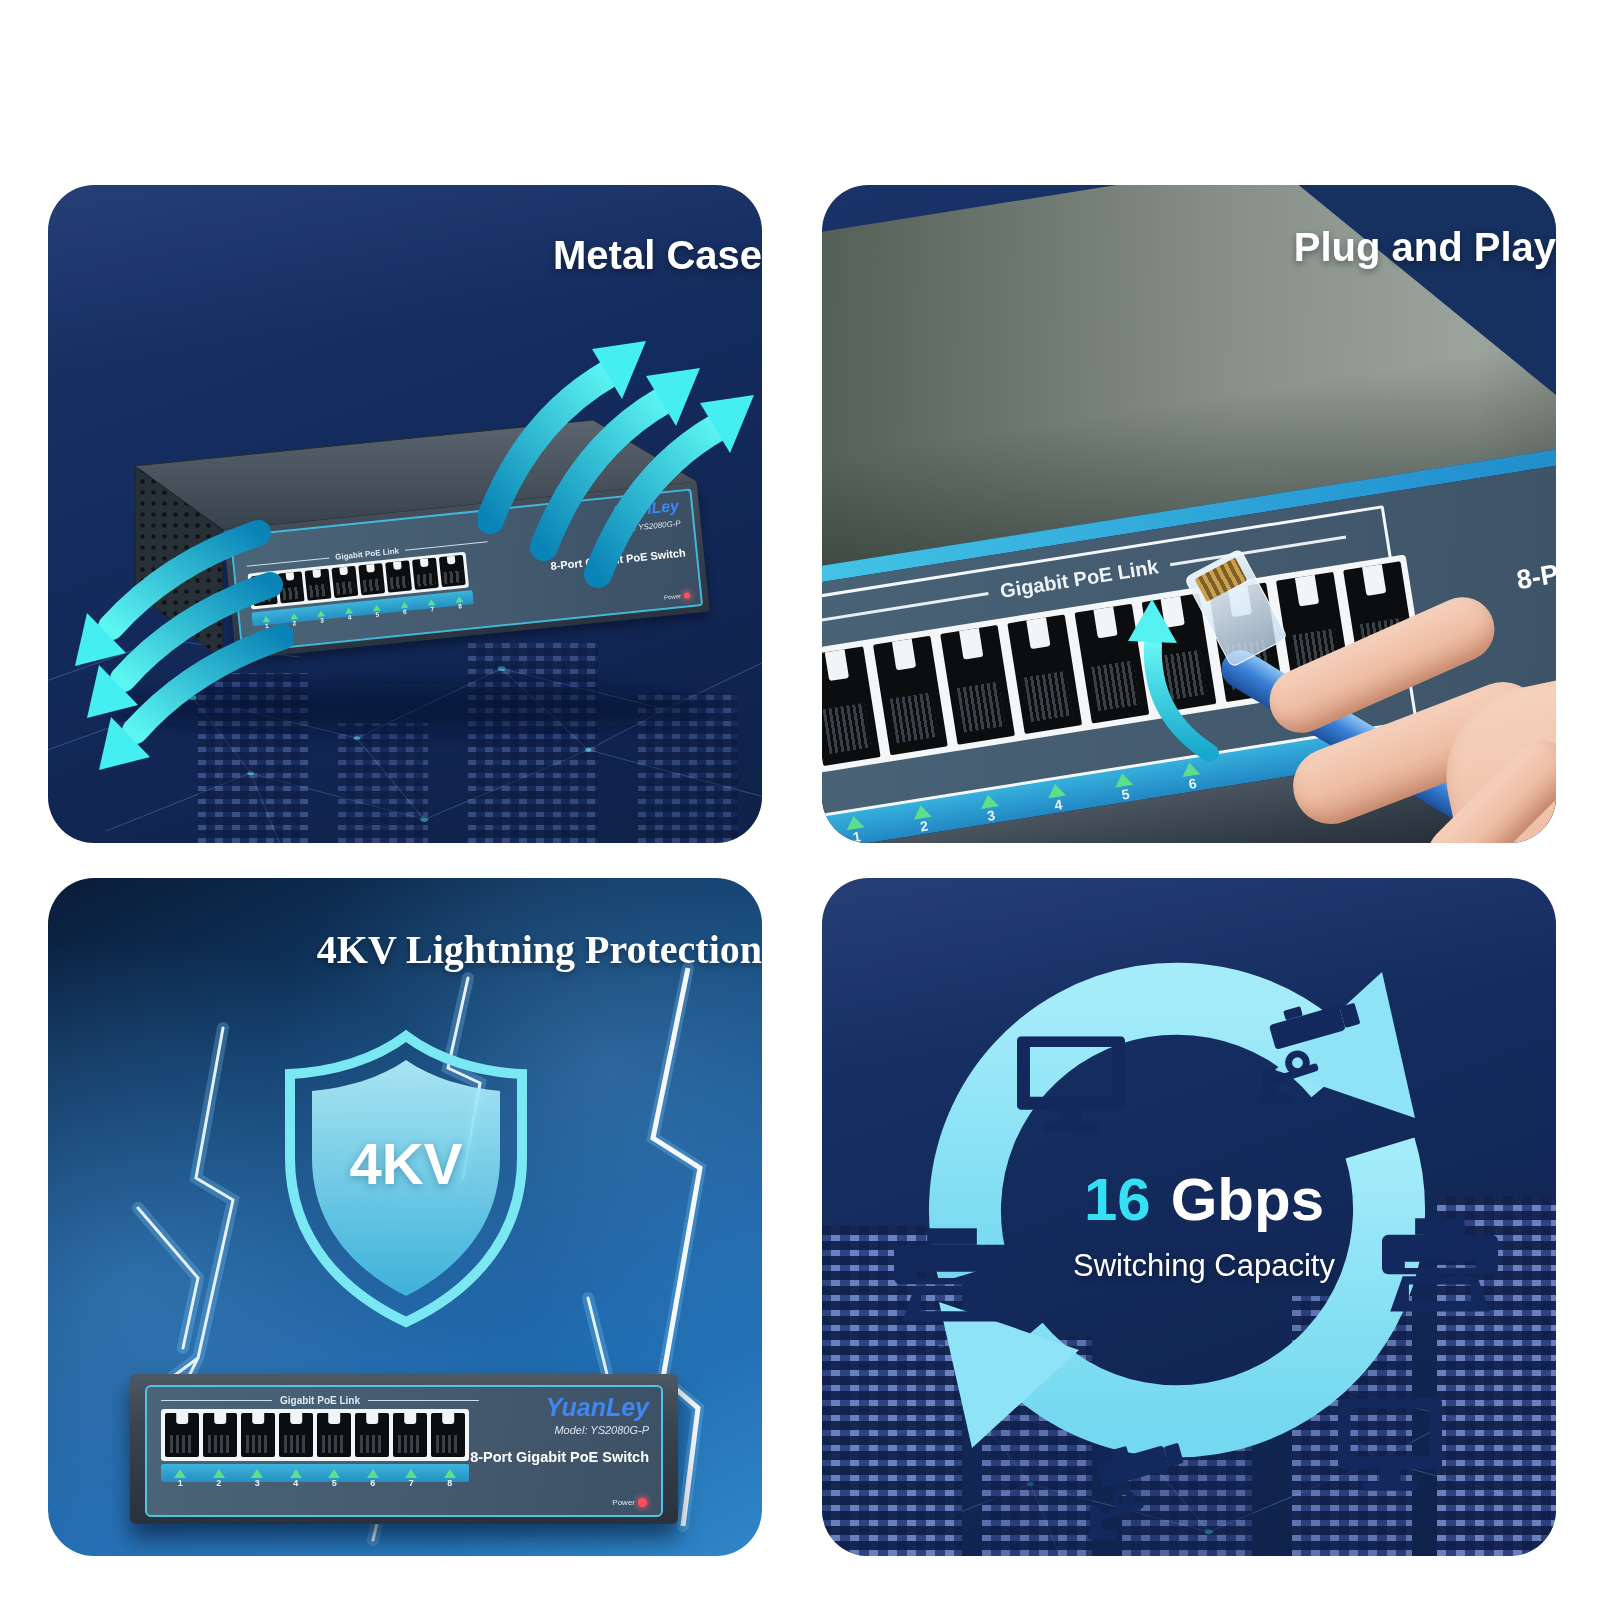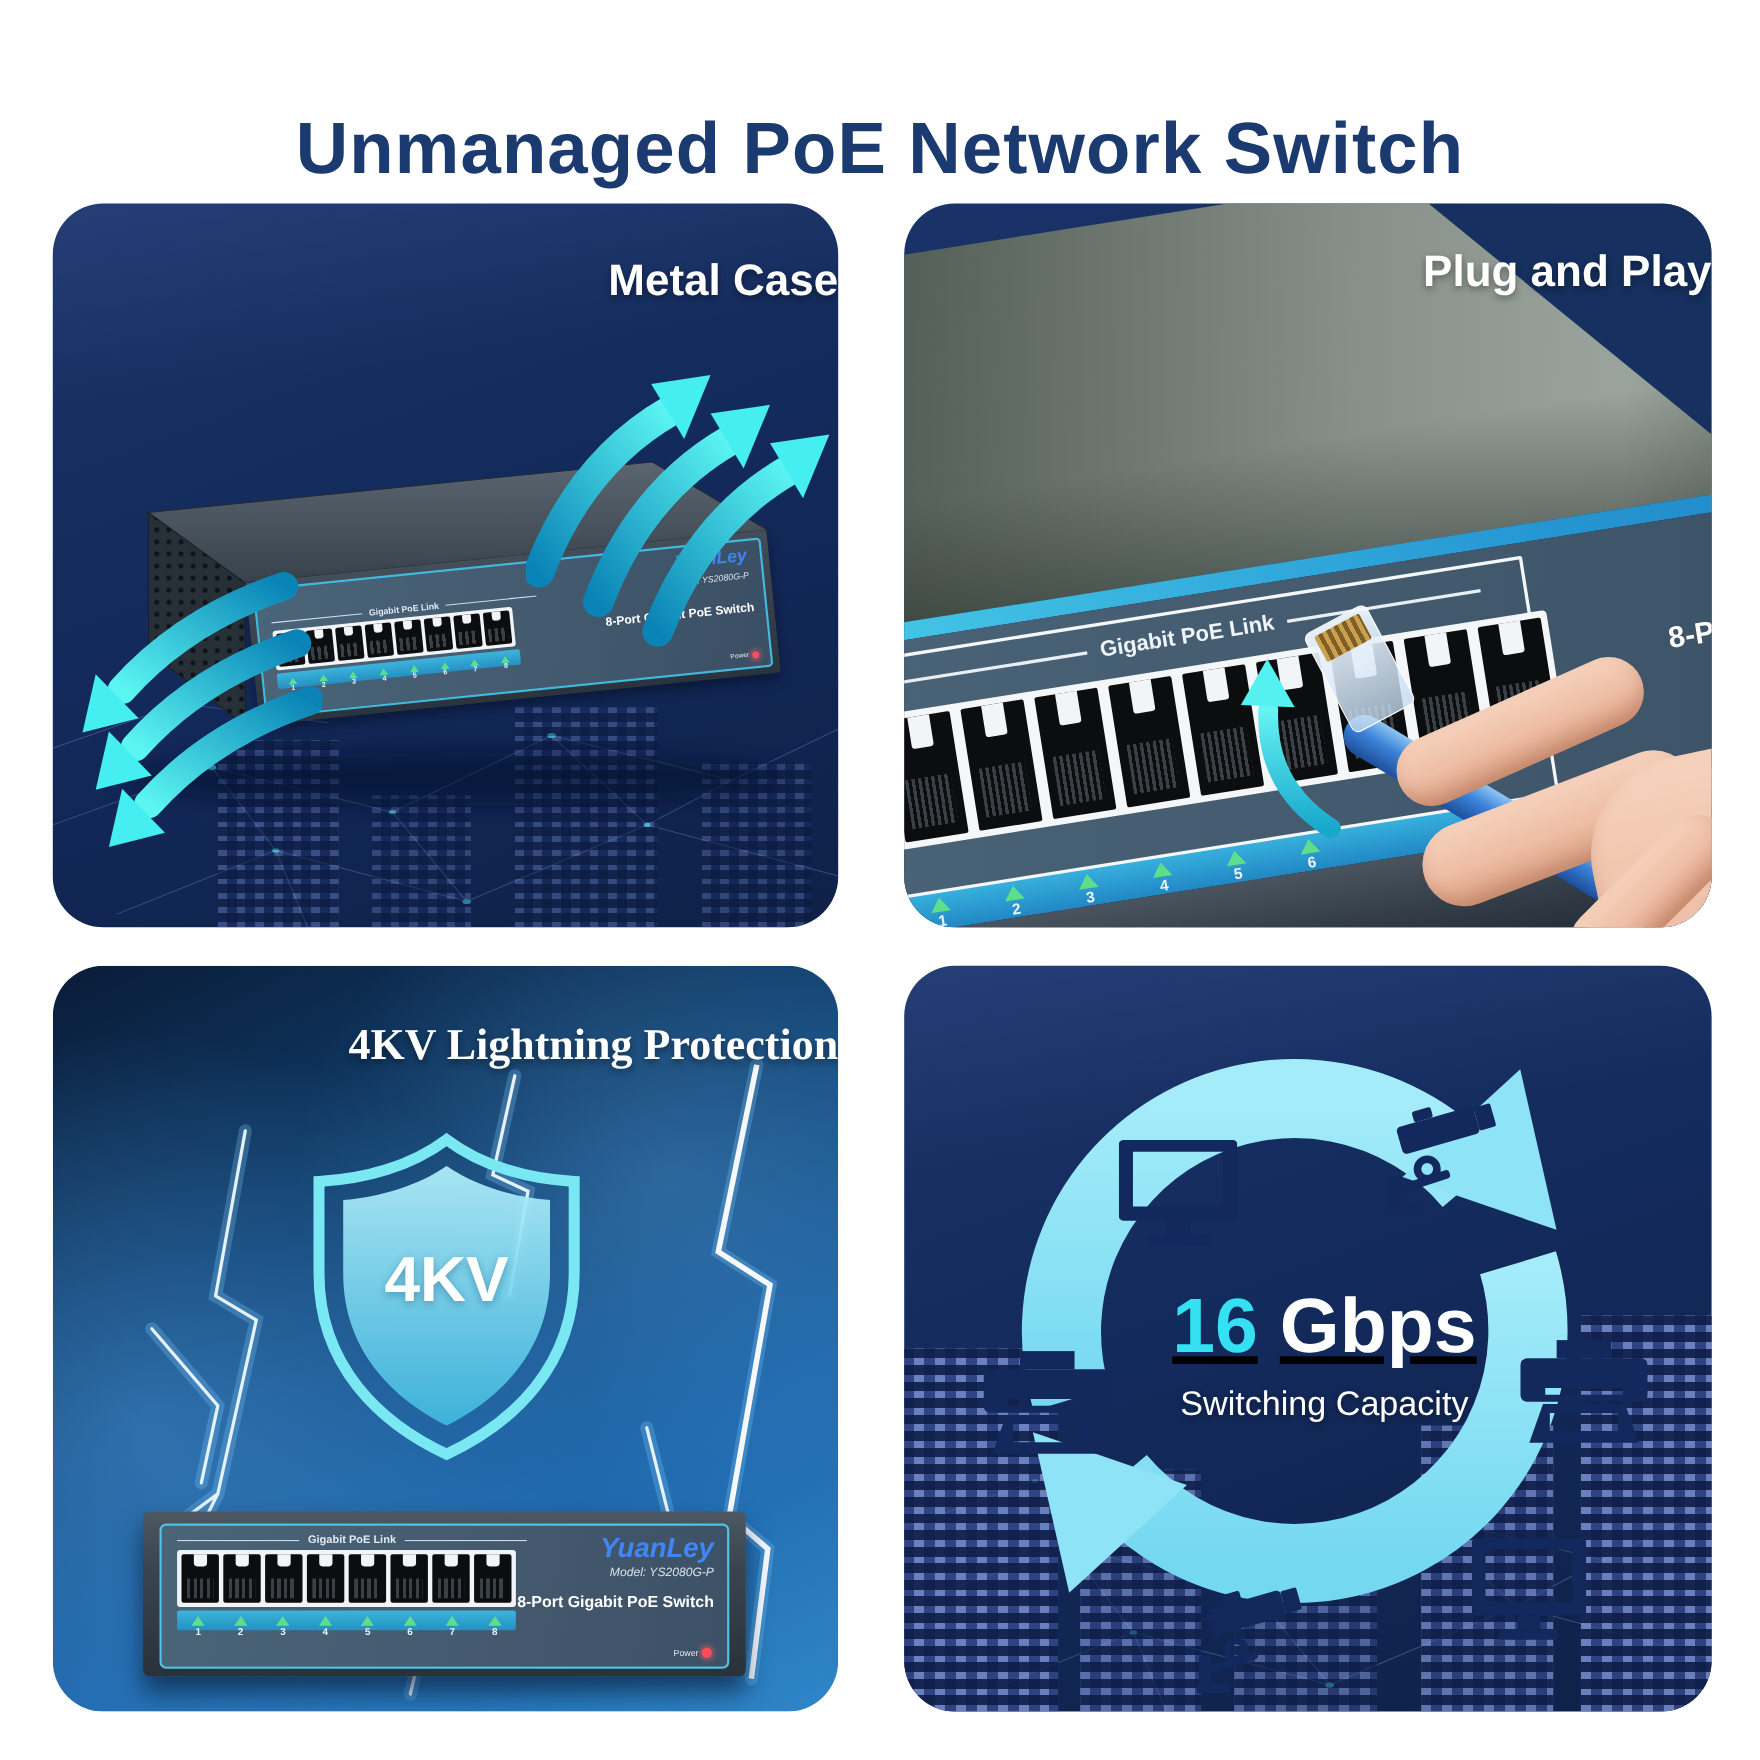--- a/index.html
+++ b/index.html
@@ -139,21 +139,21 @@
   .sw2d-brand{color:#3f87f4;font-weight:bold;font-style:italic;font-size:25px;}
   .sw2d-model{color:#d8e2ec;font-style:italic;font-size:11px;margin-top:2px;}
   .sw2d-name{color:#fff;font-weight:bold;font-size:14.5px;margin-top:13px;white-space:nowrap;}
   .sw2d .pwr{right:2px;bottom:2px;font-size:8px;}
   .sw2d .pwr-dot{width:9px;height:9px;}
 
   
   .cycle{position:absolute;left:25px;top:2px;width:660px;height:660px;z-index:5;}
   .ic{position:absolute;z-index:10;color:#13285c;}
   .cap-text{position:absolute;left:30px;right:0;top:292px;text-align:center;z-index:15;}
-  .cap-line1{font-weight:bold;font-size:70px;line-height:1;text-decoration:underline;}
+  .cap-line1{font-weight:bold;font-size:60px;line-height:1;}
   .cap-val{color:#35e0f2;}
   .cap-unit{color:#ffffff;margin-left:20px;}
   .cap-label{color:#fff;font-weight:normal;font-size:31px;margin-top:18px;
     text-shadow:0 2px 6px rgba(0,0,0,.4);}
 </style>
 </head>
 <body>
 
 <svg width="0" height="0" style="position:absolute" aria-hidden="true">
   <defs>
@@ -221,21 +221,20 @@
         <circle cx="390" cy="640" r="4"></circle>
           <circle cx="560" cy="520" r="3.2"></circle>
         <circle cx="120" cy="330" r="3"></circle>
       </g>
     </symbol>
   </defs>
 </svg>
 
 <div class="stage">
 
-  <h1 class="page-title">Unmanaged PoE Network Switch</h1>
 
   <section class="panel panel-tl">
     <div class="sheen"></div>
     <svg class="mesh">
         <use href="#mesh-sym"></use>
       </svg>
     <div class="bldg" style="left:150px;width:110px;height:170px;opacity:.55;"></div>
     <div class="bldg" style="left:290px;width:90px;height:120px;opacity:.45;"></div>
     <div class="bldg" style="left:420px;width:130px;height:200px;opacity:.5;"></div>
     <div class="bldg" style="left:590px;width:100px;height:150px;opacity:.45;"></div>

